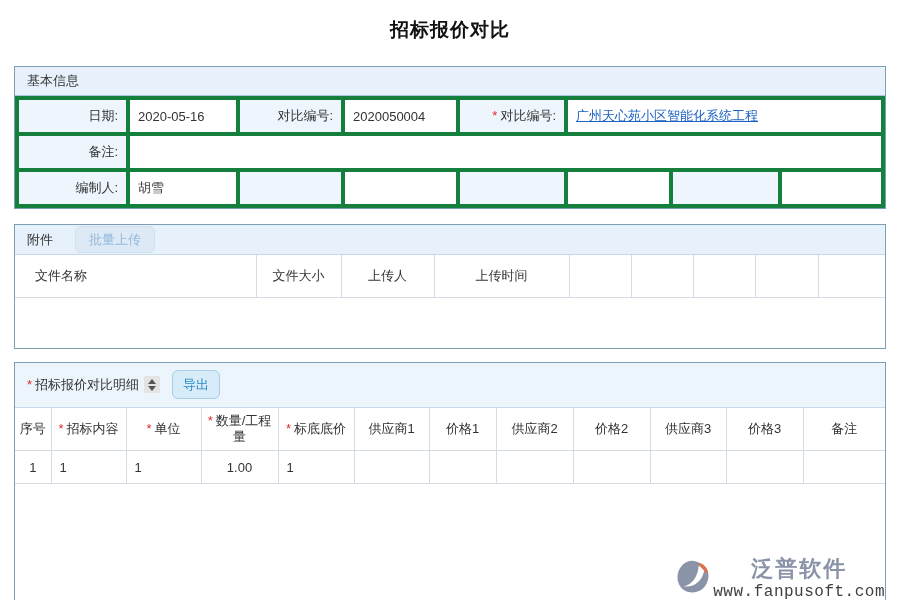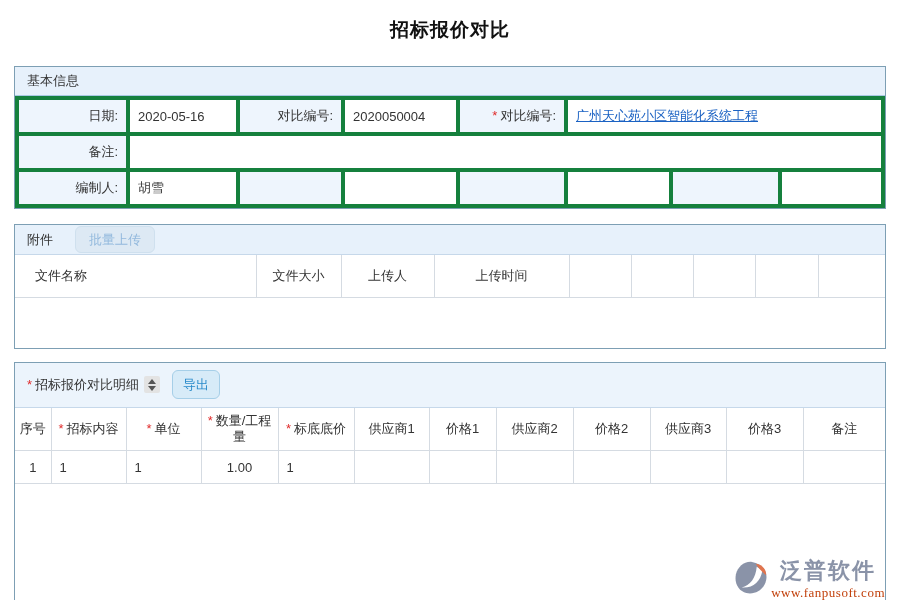--- a/index.html
+++ b/index.html
@@ -58,21 +58,21 @@
   .tri-up { width: 0; height: 0; border-left: 4px solid transparent;
     border-right: 4px solid transparent; border-bottom: 5px solid #555; }
   .tri-down { width: 0; height: 0; border-left: 4px solid transparent;
     border-right: 4px solid transparent; border-top: 5px solid #555; }
 
   
   .logo { position: absolute; right: 0; bottom: 7px; display: flex;
     align-items: center; gap: 2px; }
   .logo-text { display: flex; flex-direction: column; align-items: center; }
   .brand { font-size: 22px; font-weight: bold; color: #8a93a8; letter-spacing: 2px; }
-  .website { font-size: 13px; color: #c2410c; font-family: Liberation Serif, serif;
+  .website { font-size: 16px; color: #404040; font-family: Liberation Mono, monospace;
     letter-spacing: 0.5px; margin-top: -1px; }
 </style>
 </head>
 <body>
 
 <div class="page-title">招标报价对比</div>
 
 <div class="section sec-basic">
   <div class="sec-bar">
     <span>基本信息</span>

